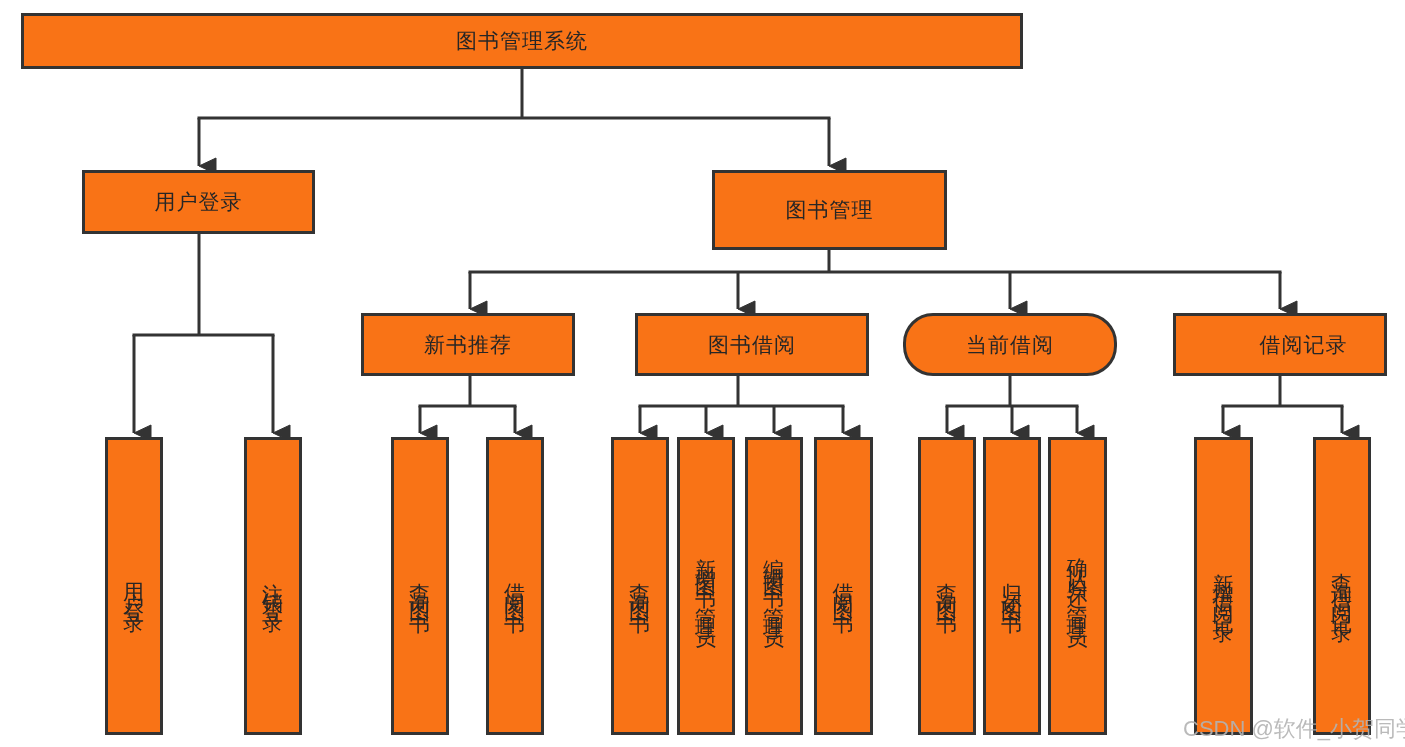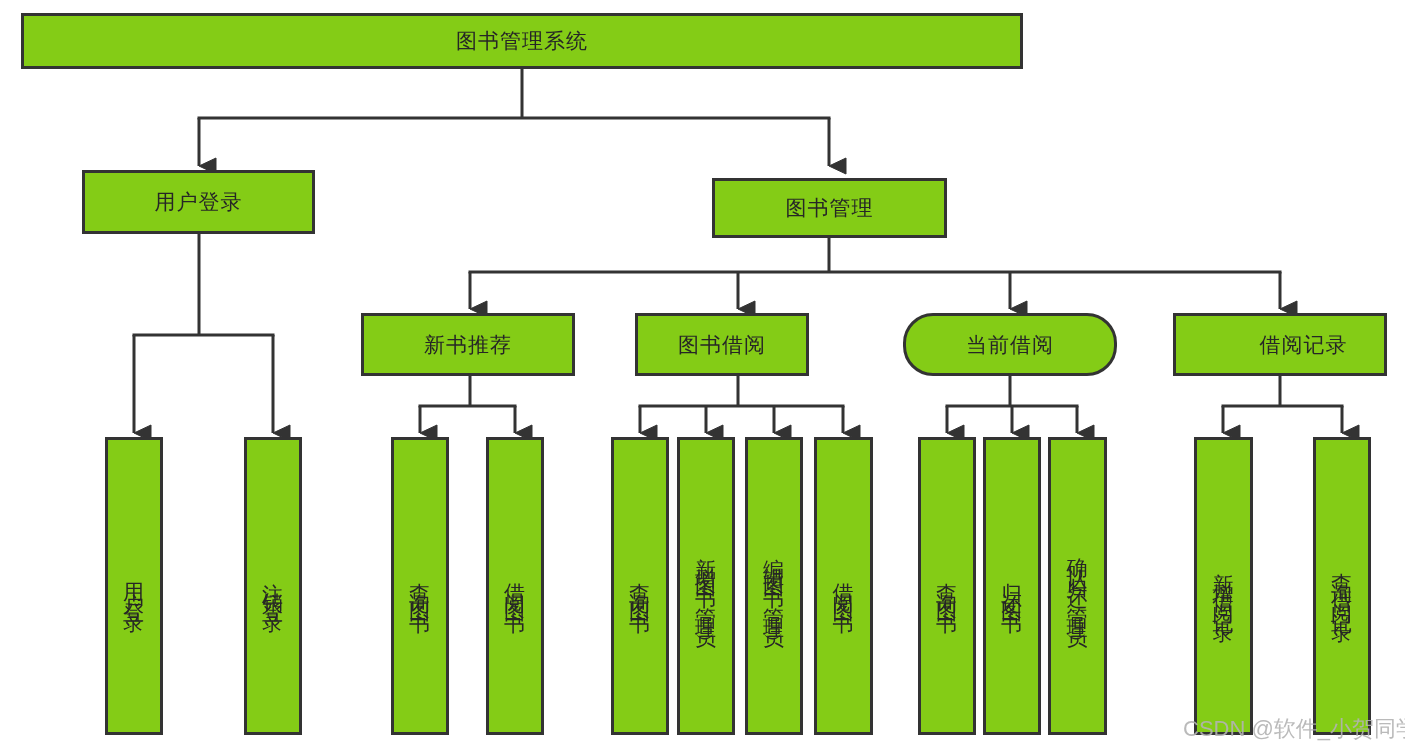--- a/index.html
+++ b/index.html
@@ -18,21 +18,21 @@
   .wires {
     position: absolute;
     left: 0;
     top: 0;
     z-index: 1;
   }
   .node {
     position: absolute;
     box-sizing: border-box;
     border: 3px solid #333333;
-    background: #84cc16;
+    background: #f97316;
     color: #262626;
     display: flex;
     align-items: center;
     justify-content: center;
     z-index: 2;
   }
   .h-node {
     font-size: 21px;
     letter-spacing: 1px;
     white-space: nowrap;
@@ -102,28 +102,28 @@
     <line x1="1342" y1="406" x2="1342" y2="433" stroke="#333333" stroke-width="3" marker-end="url(#arrow)"></line>
   </svg>
 
   <div class="node h-node" style="left:21px; top:13px; width:1002px; height:56px;">
     <span>图书管理系统</span>
   </div>
 
   <div class="node h-node" style="left:82px; top:170px; width:233px; height:64px;">
     <span>用户登录</span>
   </div>
-  <div class="node h-node" style="left:712px; top:170px; width:235px; height:60px;margin-top:8px;">
+  <div class="node h-node" style="left:712px; top:170px; width:235px; height:80px;">
     <span>图书管理</span>
   </div>
 
   <div class="node h-node" style="left:361px; top:313px; width:214px; height:63px;">
     <span>新书推荐</span>
   </div>
-  <div class="node h-node" style="left:635px; top:313px; width:174px; height:63px;">
+  <div class="node h-node" style="left:635px; top:313px; width:234px; height:63px;">
     <span>图书借阅</span>
   </div>
   <div class="node h-node" style="left:903px; top:313px; width:214px; height:63px;border-radius:30px;">
     <span>当前借阅</span>
   </div>
   <div class="node h-node" style="left:1173px; top:313px; width:214px; height:63px;padding-left:47px;">
     <span>借阅记录</span>
   </div>
 
   <div class="node v-node" style="left:105px; top:437px; width:58px; height:298px;">

